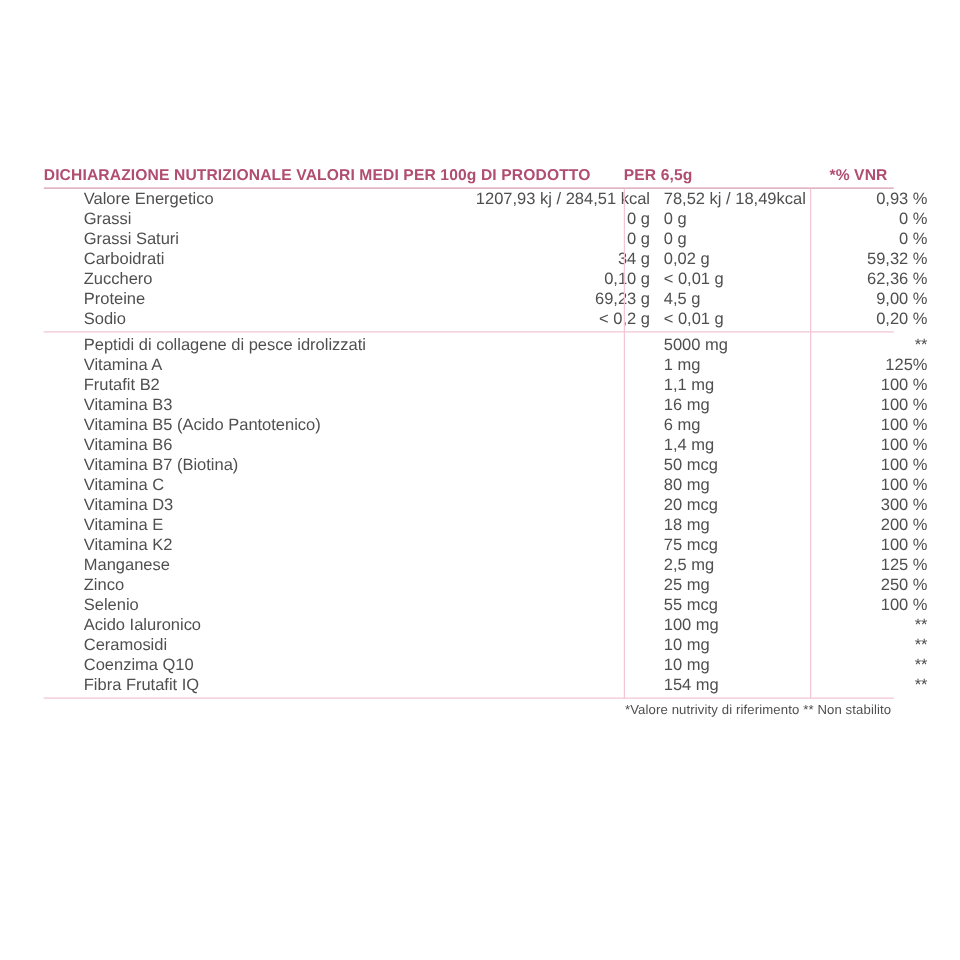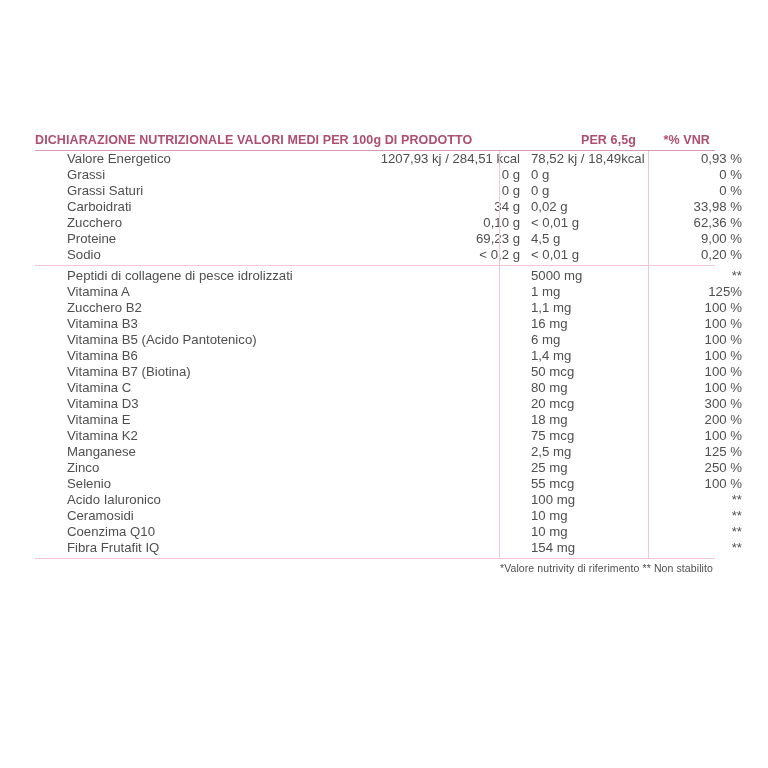--- a/index.html
+++ b/index.html
@@ -6,21 +6,21 @@
   .canvas{
     position:relative;width:768px;height:768px;background:#ffffff;overflow:hidden;
     font-family:"Liberation Sans",sans-serif;color:var(--text,#4f4f4f);
   }
   .table{position:absolute;left:35px;top:129px;width:680px;}
   .header-row{
     display:grid;grid-template-columns:464px 149px 67px;align-items:end;
     height:18px;color:var(--accent,#b04d70);font-weight:700;font-size:12.5px;letter-spacing:.1px;
   }
   .header-title{white-space:nowrap;}
-  .header-per-serving{text-align:right;padding-right:12px;white-space:nowrap;}
+  .header-per-serving{text-align:left;padding-right:12px;white-space:nowrap;}
   .header-vnr{text-align:right;padding-right:5px;white-space:nowrap;}
   .header-underline{height:0;border-bottom:1.5px solid var(--line-strong,#d79cb0);margin-top:3px;}
   .tbody{position:relative;}
   .row{
     display:grid;grid-template-columns:464px 149px 67px;
     height:16px;line-height:16px;font-size:13.2px;white-space:nowrap;margin-left:32px;
   }
   .c1{display:flex;justify-content:space-between;padding-right:11px;overflow:hidden;}
   .c2{padding-right:12px;}
   .c3{text-align:right;padding-right:5px;}
@@ -71,21 +71,21 @@
             </div>
             <div class="c2">0 g</div>
             <div class="c3">0 %</div>
           </div>
           <div class="row">
             <div class="c1">
               <div class="lbl">Carboidrati</div>
               <div class="val">34 g</div>
             </div>
             <div class="c2">0,02 g</div>
-            <div class="c3">33,98 %</div>
+            <div class="c3">59,32 %</div>
           </div>
           <div class="row">
             <div class="c1">
               <div class="lbl">Zucchero</div>
               <div class="val">0,10 g</div>
             </div>
             <div class="c2">&lt; 0,01 g</div>
             <div class="c3">62,36 %</div>
           </div>
           <div class="row">
@@ -116,21 +116,21 @@
           </div>
           <div class="row">
             <div class="c1">
               <div class="lbl">Vitamina A</div>
             </div>
             <div class="c2">1 mg</div>
             <div class="c3">125%</div>
           </div>
           <div class="row">
             <div class="c1">
-              <div class="lbl">Zucchero B2</div>
+              <div class="lbl">Frutafit B2</div>
             </div>
             <div class="c2">1,1 mg</div>
             <div class="c3">100 %</div>
           </div>
           <div class="row">
             <div class="c1">
               <div class="lbl">Vitamina B3</div>
             </div>
             <div class="c2">16 mg</div>
             <div class="c3">100 %</div>

